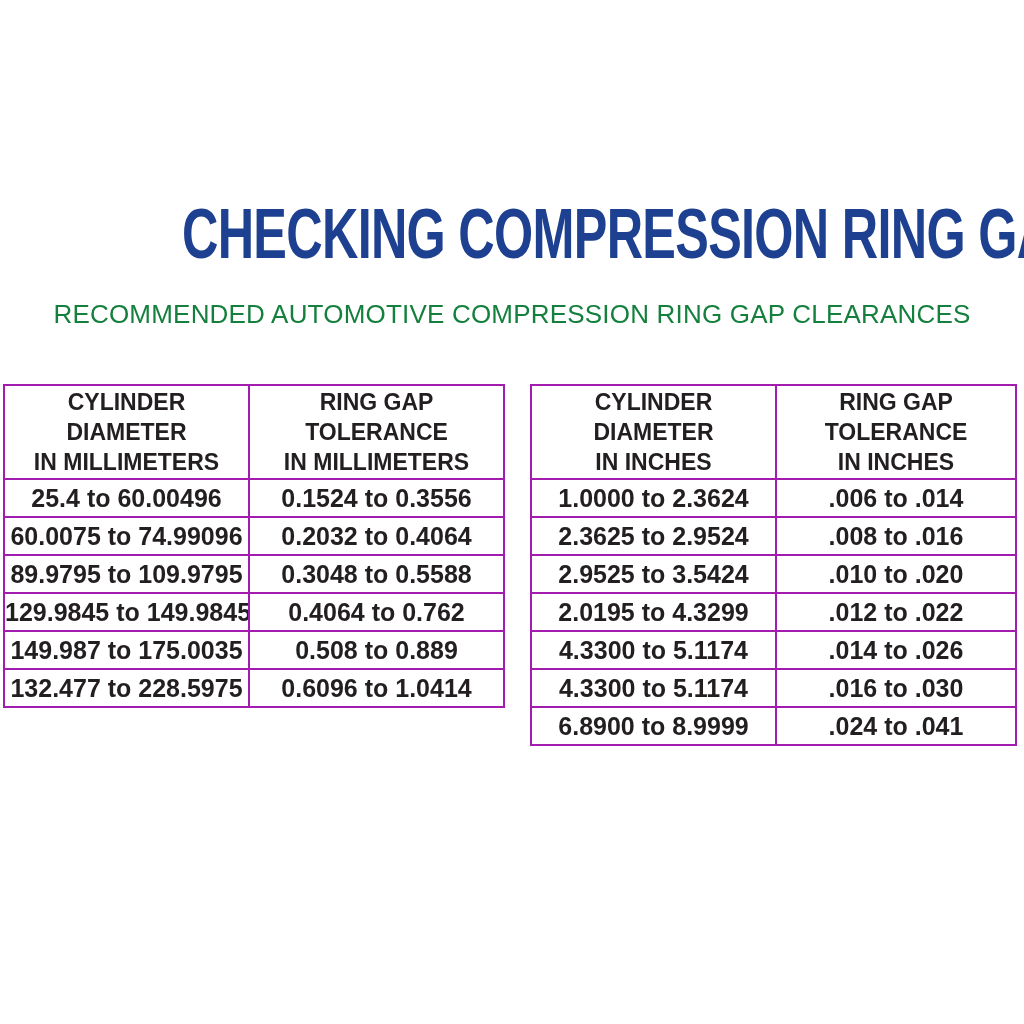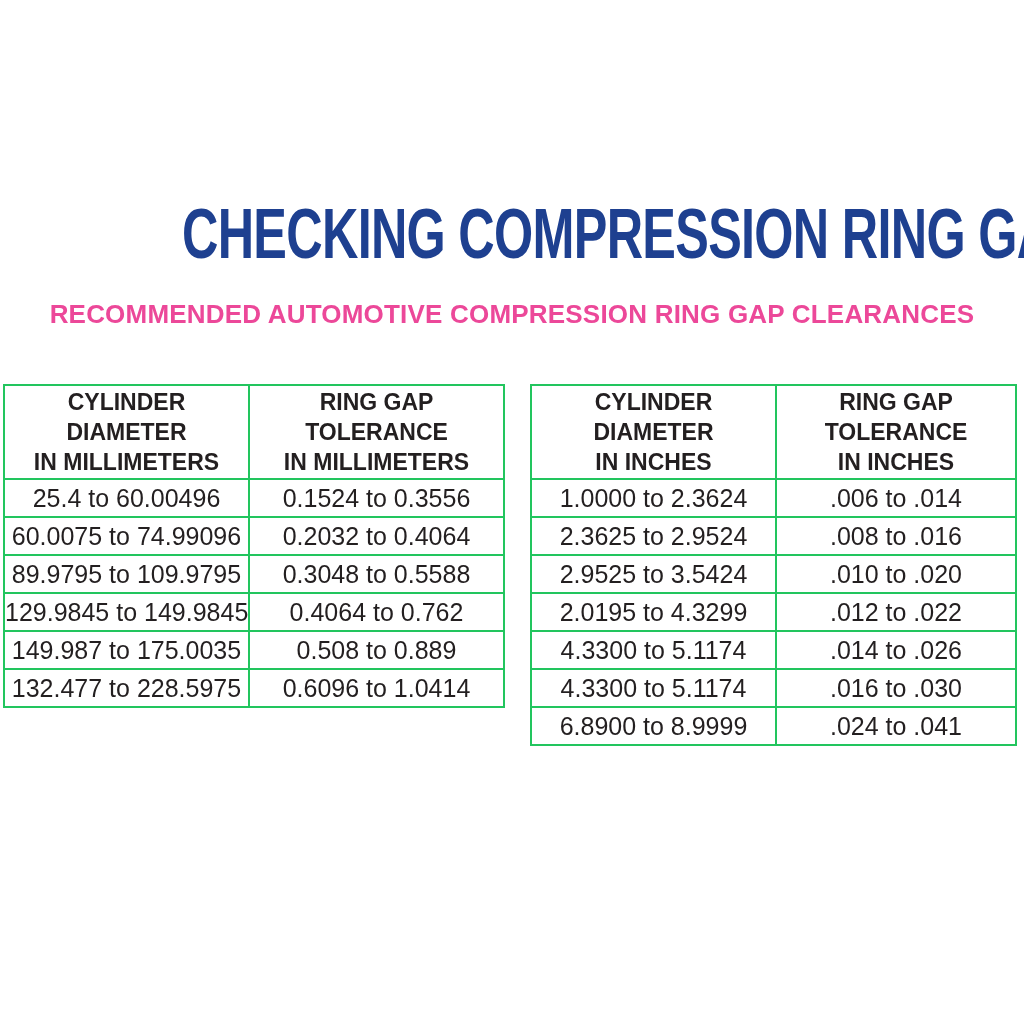--- a/index.html
+++ b/index.html
@@ -39,51 +39,51 @@
   .subtitle-wrap {
     position: absolute;
     top: 301px;
     left: 0;
     width: 1024px;
     text-align: center;
   }
   .subtitle {
     display: inline-block;
     font-size: 26px;
-    font-weight: bold;
+    font-weight: normal;
     line-height: 26px;
     letter-spacing: 0.2px;
-    color: #ec4899;
+    color: #15803d;
     white-space: nowrap;
   }
   table.ring-table {
     position: absolute;
     top: 384px;
     border-collapse: collapse;
     table-layout: fixed;
     background: #ffffff;
   }
   table.ring-table.left-table  { left: 3px;   width: 500px; }
   table.ring-table.right-table { left: 530px; width: 485px; }
   table.ring-table td {
-    border: 2px solid #22c55e;
+    border: 2px solid #a21caf;
     text-align: center;
     vertical-align: middle;
     color: #231f20;
     padding: 0;
     overflow: hidden;
   }
   tr.header-row { height: 94px; }
   td.header-cell {
     font-weight: bold;
     font-size: 23px;
     line-height: 30px;
   }
   .hline { display: block; }
-  tbody tr.data-row { height: 38px; }
+  tbody tr.data-row { height: 38px; font-weight: bold; }
   td.data-cell {
     font-size: 25px;
     line-height: 25px;
     white-space: nowrap;
   }
 </style>
 </head>
 <body>
 
 <div class="page">

